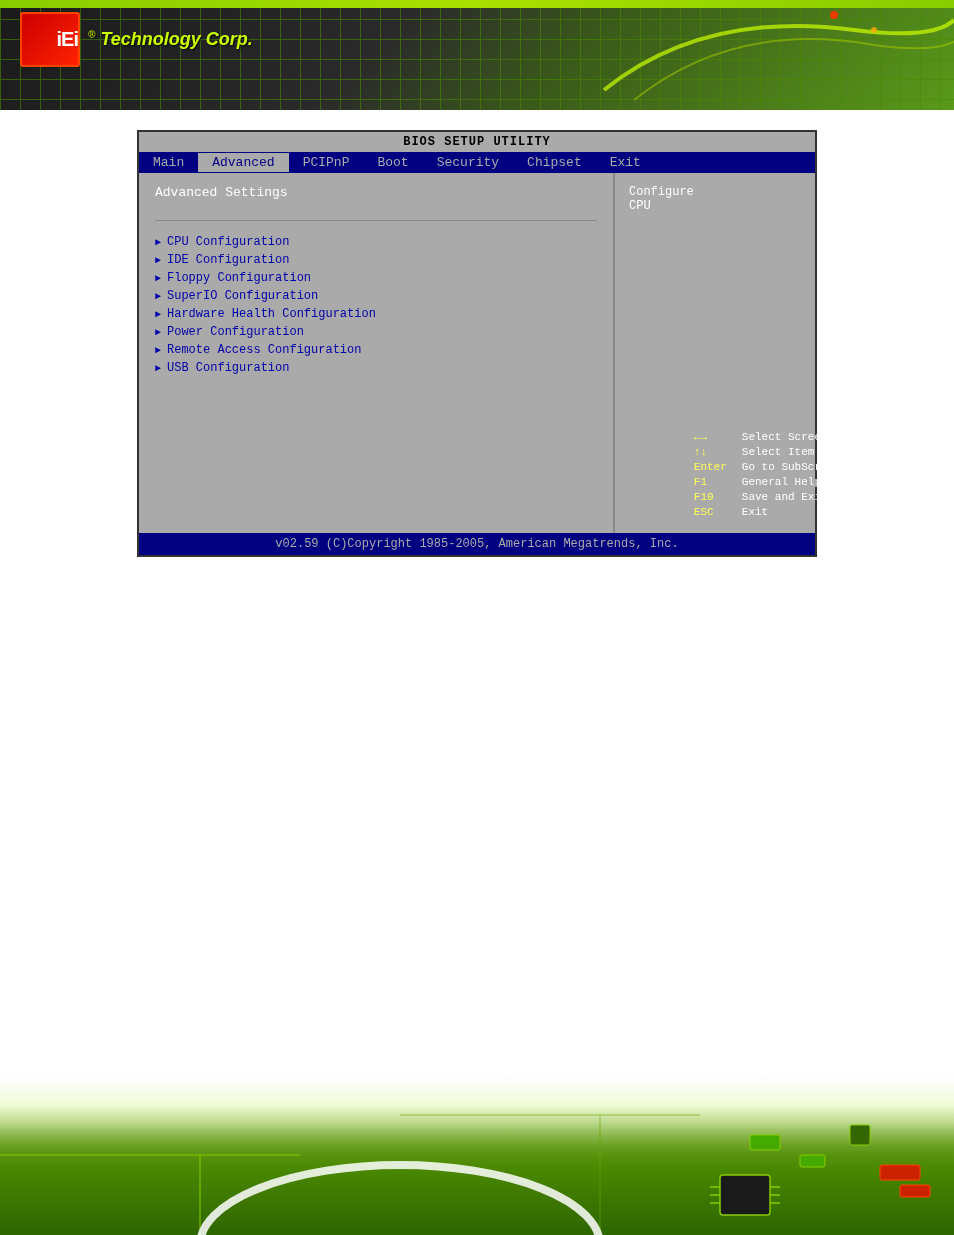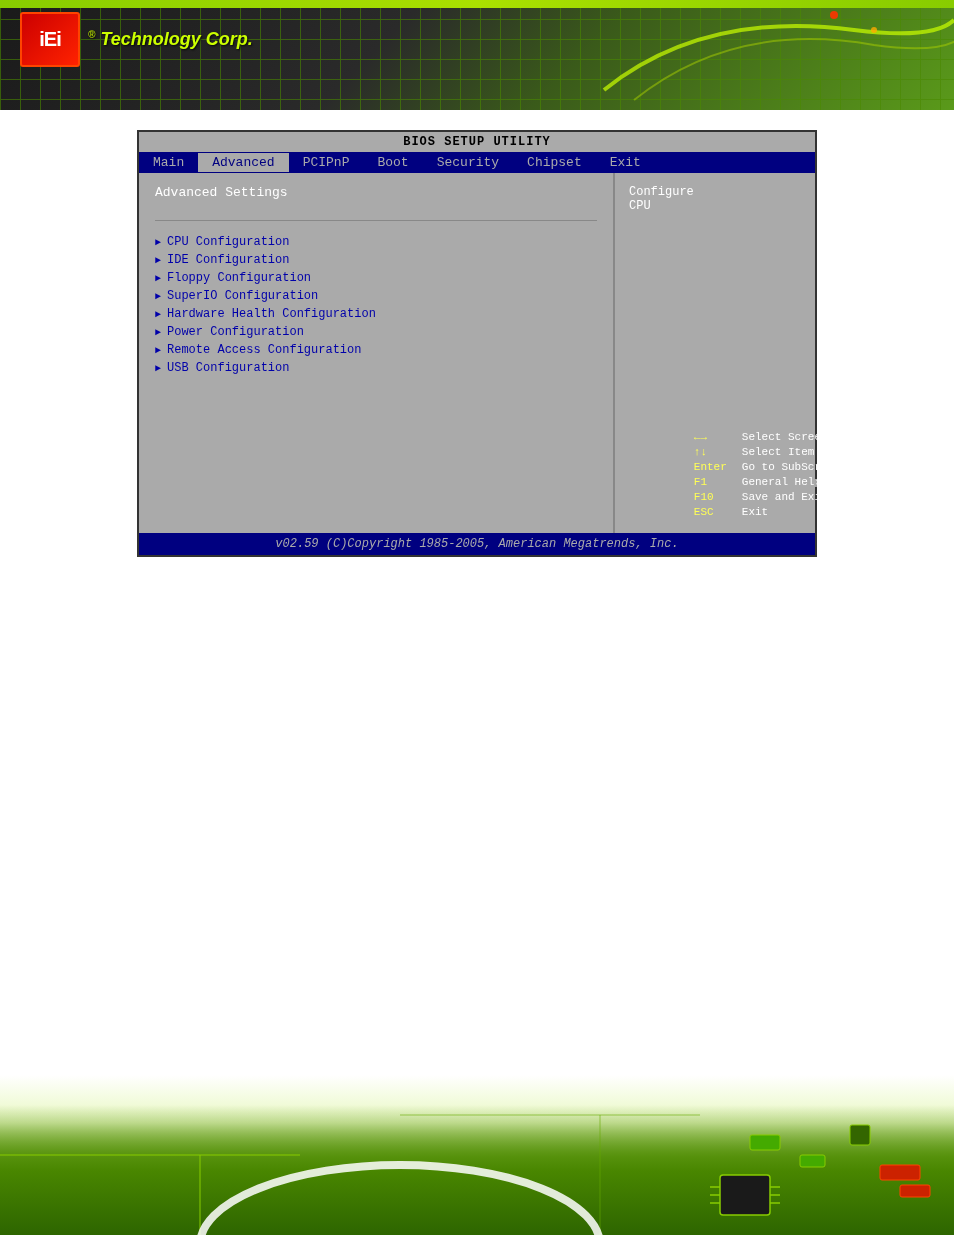--- a/index.html
+++ b/index.html
@@ -54,21 +54,21 @@
       z-index: 10;
     }
 
     .logo-box {
       width: 60px;
       height: 55px;
       background: linear-gradient(135deg, #cc0000, #ff2200);
       border: 2px solid #ff4400;
       display: flex;
       align-items: center;
-      justify-content: center;
+      justify-content: flex-end;
       font-family: 'Arial Black', sans-serif;
       font-size: 20px;
       font-weight: 900;
       color: white;
       letter-spacing: -1px;
       border-radius: 3px;
     }
 
     .logo-text {
       color: #ccff00;
@@ -228,21 +228,20 @@
       color: #ffffff;
     }
 
     .bios-footer {
       background: #000080;
       color: #aaaaaa;
       text-align: center;
       padding: 4px;
       font-size: 12px;
       font-family: 'Courier New', Courier, monospace;
-      font-style: italic;
     }
 
     
     .footer-area {
       position: absolute;
       bottom: 0;
       left: 0;
       right: 0;
       height: 160px;
       overflow: hidden;

